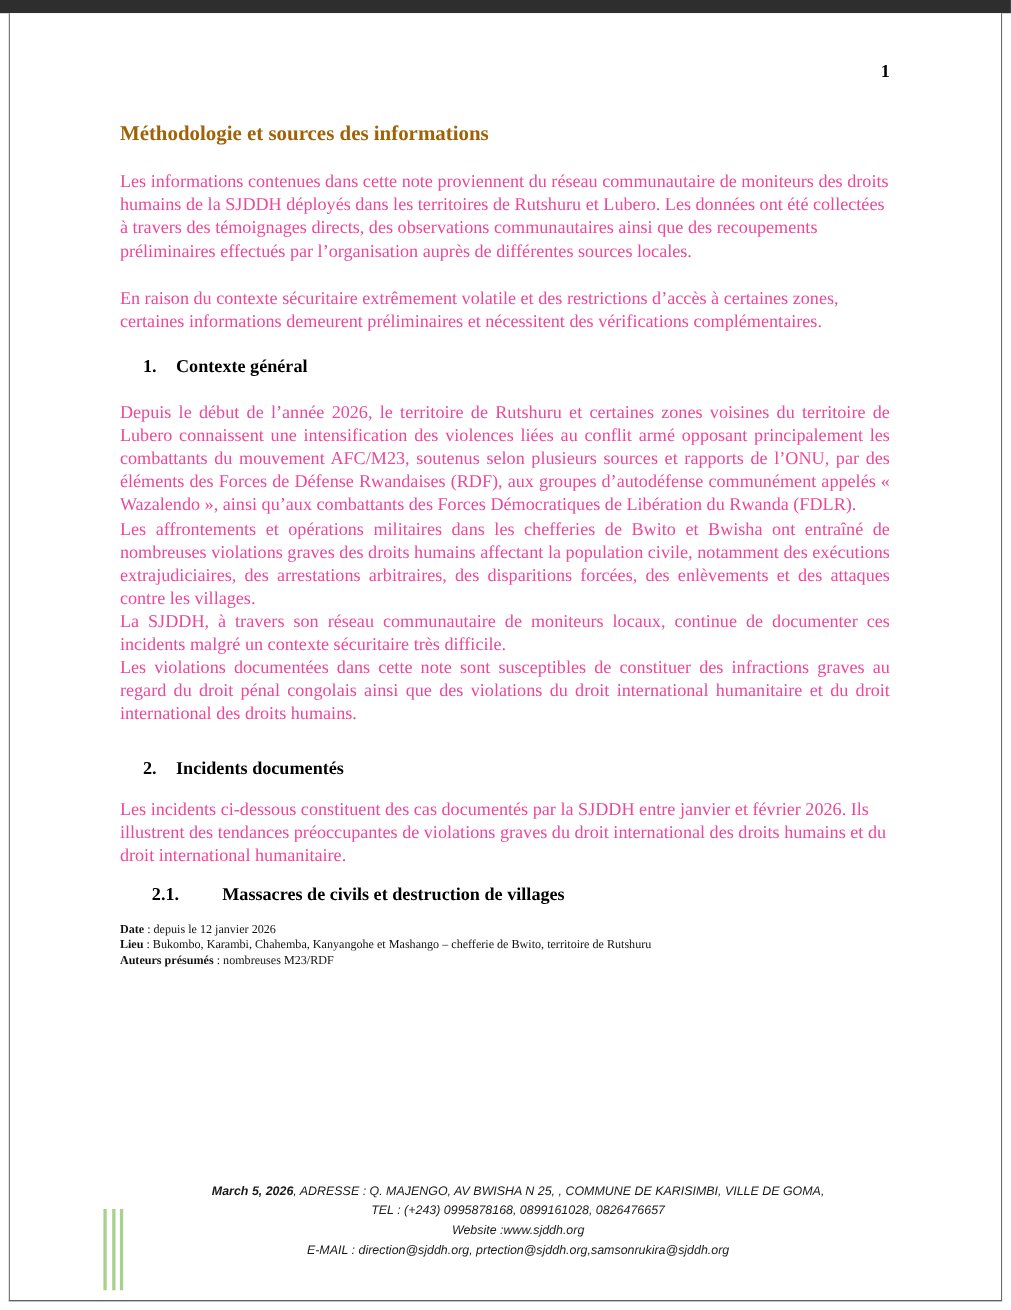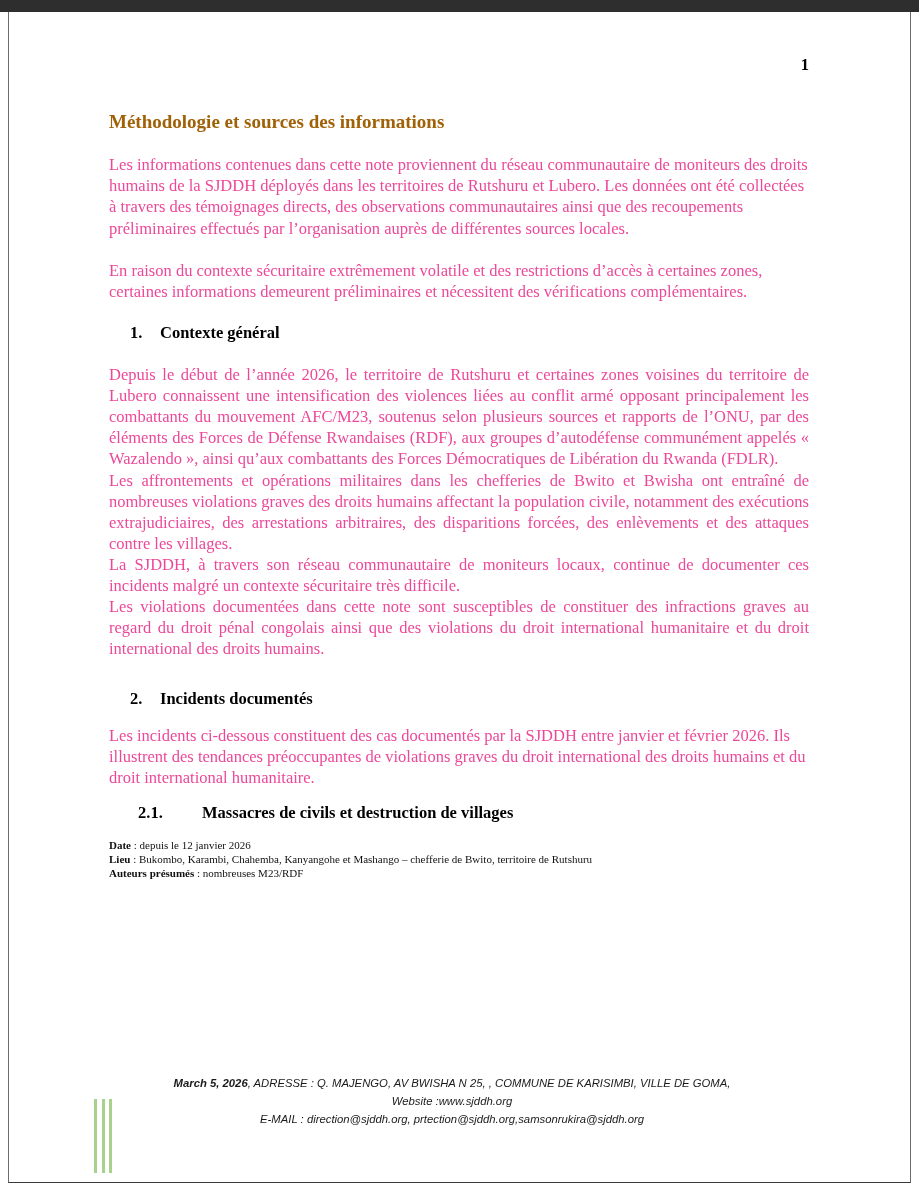--- a/index.html
+++ b/index.html
@@ -96,21 +96,21 @@
   .label-line {
     font-size: 11px;
     line-height: 1.28;
     color: #111;
   }
   .label-line b { font-weight: bold; }
 
   
   .footer {
     position: absolute;
-    left: 102px;
+    left: 121px;
     top: 1075px;
     width: 700px;
     text-align: center;
     font-family: "Liberation Sans", "DejaVu Sans", sans-serif;
     font-style: italic;
     font-size: 11.3px;
     line-height: 1.58;
     color: #1a1a1a;
   }
   .footer .strong { font-weight: bold; }
@@ -210,17 +210,18 @@
   </div>
 
   <div class="green-bars">
     <i></i>
     <i></i>
     <i></i>
   </div>
 
   <div class="footer">
     <div class="footer-line"><span class="strong">March 5, 2026</span><span>, ADRESSE : Q. MAJENGO, AV BWISHA N 25, , COMMUNE DE KARISIMBI, VILLE DE GOMA,</span></div>
+    <div class="footer-line">TEL : (+243) 0995878168, 0899161028, 0826476657</div>
     <div class="footer-line">Website :www.sjddh.org</div>
     <div class="footer-line">E-MAIL : direction@sjddh.org, prtection@sjddh.org,samsonrukira@sjddh.org</div>
   </div>
 
 </div>
 
 </body></html>

